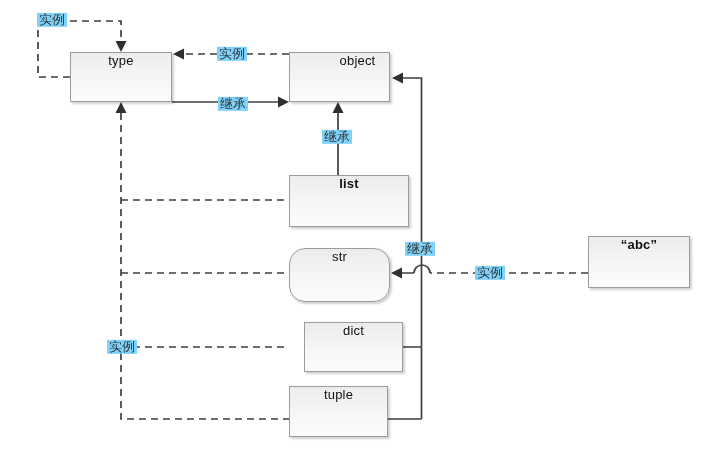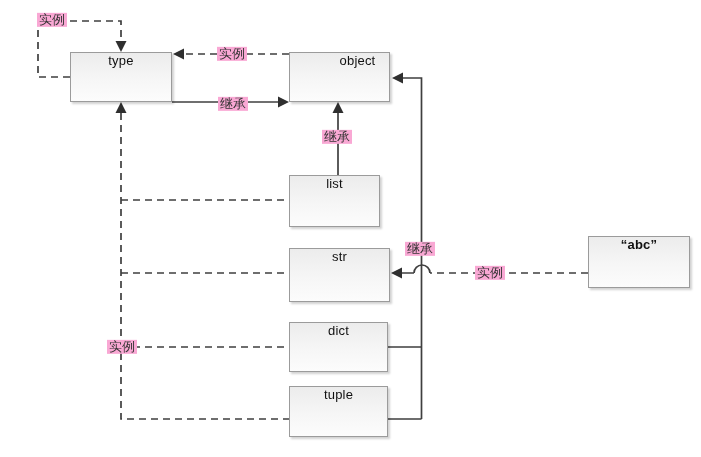--- a/index.html
+++ b/index.html
@@ -11,21 +11,21 @@
   .node{
     position:absolute;box-sizing:border-box;
     border:1px solid #9b9b9b;
     background:linear-gradient(180deg,#ececec 0%,#f6f6f6 55%,#fcfcfc 100%);
     box-shadow:1.5px 1.5px 2px rgba(0,0,0,0.18);
     display:flex;align-items:flex-start;justify-content:center;
     font-size:13px;color:#111111;letter-spacing:0.2px;
   }
   .edge-label{
     position:absolute;transform:translate(-50%,-50%);
-    background:#f9a8d4;padding:0 2px;line-height:1.1;
+    background:#7dd3fc;padding:0 2px;line-height:1.1;
     font-family:"DejaVu Serif","Liberation Serif",serif;
     font-size:13px;color:#333333;white-space:nowrap;z-index:5;
   }
 </style>
 </head>
 <body>
 
 <div class="canvas">
 
   <svg width="701" height="457" viewBox="0 0 701 457">
@@ -51,29 +51,29 @@
   </svg>
 
   <div class="node" style="left:70px;top:52px;width:102px;height:50px;">
     <span>type</span>
   </div>
 
   <div class="node" style="left:289px;top:52px;width:101px;height:50px;padding-left:36px;">
     <span>object</span>
   </div>
 
-  <div class="node" style="left:289px;top:175px;width:91px;height:52px;">
+  <div class="node" style="left:289px;top:175px;width:120px;height:52px;font-weight:bold;">
     <span>list</span>
   </div>
 
-  <div class="node" style="left:289px;top:248px;width:101px;height:54px;">
+  <div class="node" style="left:289px;top:248px;width:101px;height:54px;border-radius:16px;">
     <span>str</span>
   </div>
 
-  <div class="node" style="left:289px;top:322px;width:99px;height:50px;">
+  <div class="node" style="left:304px;top:322px;width:99px;height:50px;">
     <span>dict</span>
   </div>
 
   <div class="node" style="left:289px;top:386px;width:99px;height:51px;">
     <span>tuple</span>
   </div>
 
   <div class="node" style="left:588px;top:236px;width:102px;height:52px;font-weight:bold;">
     <span>“abc”</span>
   </div>

